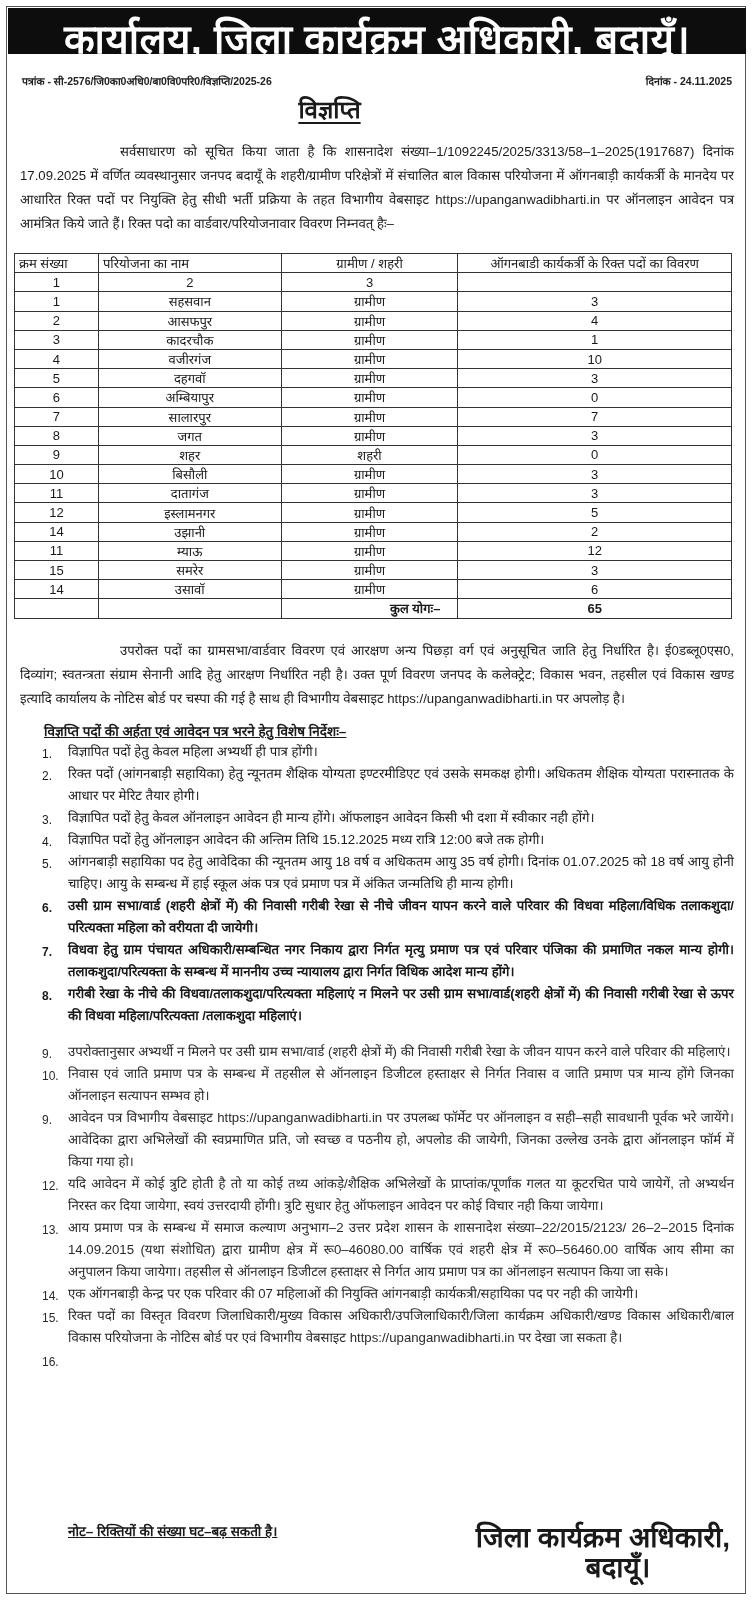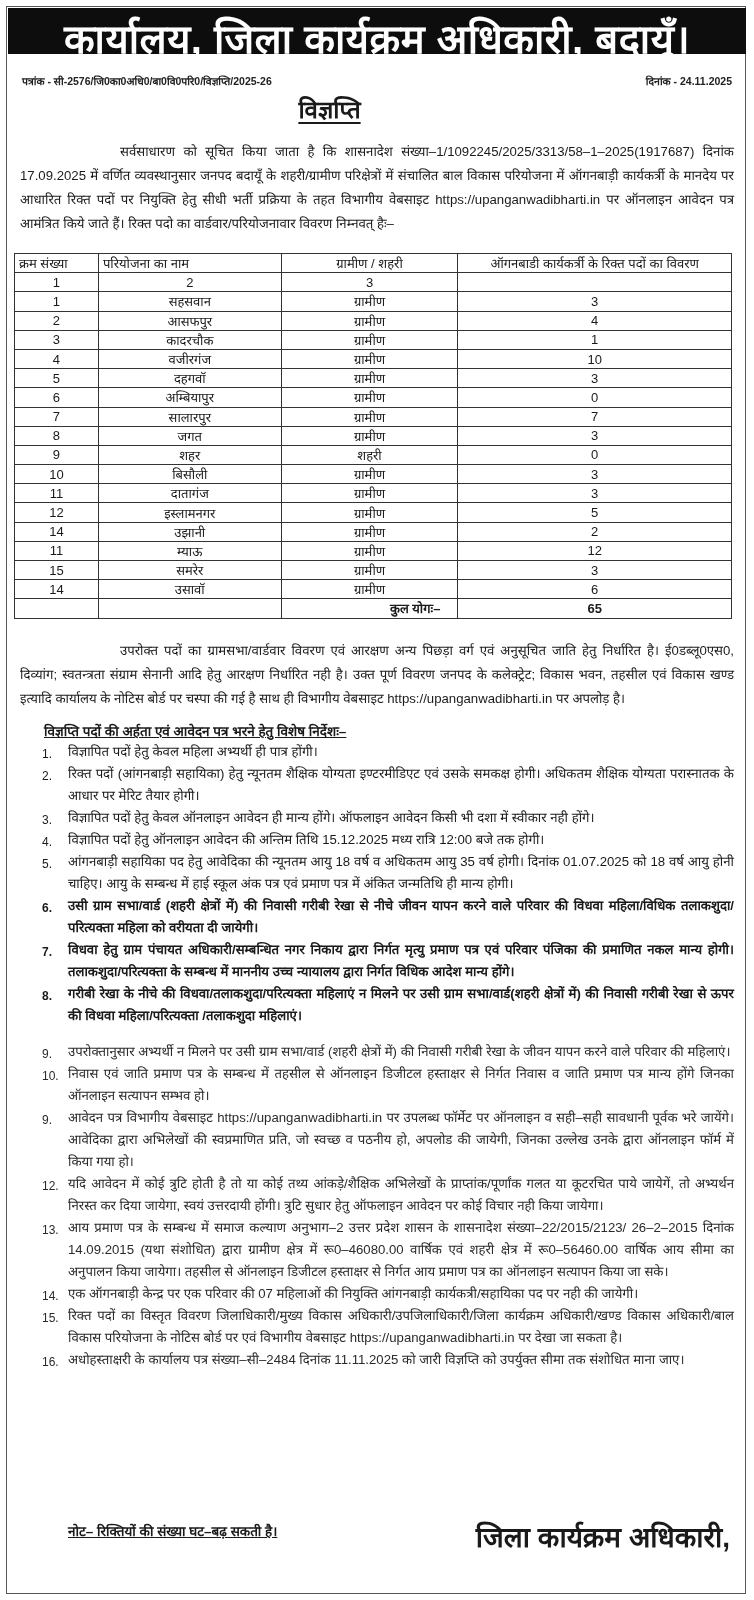--- a/index.html
+++ b/index.html
@@ -205,20 +205,21 @@
     <li class="bold"><span class="num">6.</span><span>उसी ग्राम सभा/वार्ड (शहरी क्षेत्रों में) की निवासी गरीबी रेखा से नीचे जीवन यापन करने वाले परिवार की विधवा महिला/विधिक तलाकशुदा/परित्यक्ता महिला को वरीयता दी जायेगी।</span></li>
     <li class="bold"><span class="num">7.</span><span>विधवा हेतु ग्राम पंचायत अधिकारी/सम्बन्धित नगर निकाय द्वारा निर्गत मृत्यु प्रमाण पत्र एवं परिवार पंजिका की प्रमाणित नकल मान्य होगी। तलाकशुदा/परित्यक्ता के सम्बन्ध में माननीय उच्च न्यायालय द्वारा निर्गत विधिक आदेश मान्य होंगे।</span></li>
     <li class="bold"><span class="num">8.</span><span>गरीबी रेखा के नीचे की विधवा/तलाकशुदा/परित्यक्ता महिलाएं न मिलने पर उसी ग्राम सभा/वार्ड(शहरी क्षेत्रों में) की निवासी गरीबी रेखा से ऊपर की विधवा महिला/परित्यक्ता /तलाकशुदा महिलाएं।</span></li>
     <li class="gap light"><span class="num">9.</span><span>उपरोक्तानुसार अभ्यर्थी न मिलने पर उसी ग्राम सभा/वार्ड (शहरी क्षेत्रों में) की निवासी गरीबी रेखा के जीवन यापन करने वाले परिवार की महिलाएं।</span></li>
     <li class="light"><span class="num">10.</span><span>निवास एवं जाति प्रमाण पत्र के सम्बन्ध में तहसील से ऑनलाइन डिजीटल हस्ताक्षर से निर्गत निवास व जाति प्रमाण पत्र मान्य होंगे जिनका ऑनलाइन सत्यापन सम्भव हो।</span></li>
     <li class="light"><span class="num">9.</span><span>आवेदन पत्र विभागीय वेबसाइट https://upanganwadibharti.in पर उपलब्ध फॉर्मेट पर ऑनलाइन व सही–सही सावधानी पूर्वक भरे जायेंगे। आवेदिका द्वारा अभिलेखों की स्वप्रमाणित प्रति, जो स्वच्छ व पठनीय हो, अपलोड की जायेगी, जिनका उल्लेख उनके द्वारा ऑनलाइन फॉर्म में किया गया हो।</span></li>
     <li class="light"><span class="num">12.</span><span>यदि आवेदन में कोई त्रुटि होती है तो या कोई तथ्य आंकड़े/शैक्षिक अभिलेखों के प्राप्तांक/पूर्णांक गलत या कूटरचित पाये जायेगें, तो अभ्यर्थन निरस्त कर दिया जायेगा, स्वयं उत्तरदायी होंगी। त्रुटि सुधार हेतु ऑफलाइन आवेदन पर कोई विचार नही किया जायेगा।</span></li>
     <li class="light"><span class="num">13.</span><span>आय प्रमाण पत्र के सम्बन्ध में समाज कल्याण अनुभाग–2 उत्तर प्रदेश शासन के शासनादेश संख्या–22/2015/2123/ 26–2–2015 दिनांक 14.09.2015 (यथा संशोधित) द्वारा ग्रामीण क्षेत्र में रू0–46080.00 वार्षिक एवं शहरी क्षेत्र में रू0–56460.00 वार्षिक आय सीमा का अनुपालन किया जायेगा। तहसील से ऑनलाइन डिजीटल हस्ताक्षर से निर्गत आय प्रमाण पत्र का ऑनलाइन सत्यापन किया जा सके।</span></li>
     <li class="light"><span class="num">14.</span><span>एक ऑगनबाड़ी केन्द्र पर एक परिवार की 07 महिलाओं की नियुक्ति आंगनबाड़ी कार्यकत्री/सहायिका पद पर नही की जायेगी।</span></li>
     <li class="light"><span class="num">15.</span><span>रिक्त पदों का विस्तृत विवरण जिलाधिकारी/मुख्य विकास अधिकारी/उपजिलाधिकारी/जिला कार्यक्रम अधिकारी/खण्ड विकास अधिकारी/बाल विकास परियोजना के नोटिस बोर्ड पर एवं विभागीय वेबसाइट https://upanganwadibharti.in पर देखा जा सकता है।</span></li>
-    <li class="light"><span class="num">16.</span><span>अधोहस्ताक्षरी के कार्यालय पत्र संख्या–सी–2484 दिनांक 11.11.2025 को जारी विज्ञप्ति को उपर्युक्त सीमा तक संशोधित माना जाए।</span></li>
+    <li class="light"><span class="num">16.</span></li>
   </ol>
 
 <div class="note">नोट– रिक्तियों की संख्या घट–बढ़ सकती है।</div>
 
 <div class="sign">
   <div>जिला कार्यक्रम अधिकारी,</div>
+  <div class="l2">बदायूँ।</div>
 </div>
 
 </body></html>

